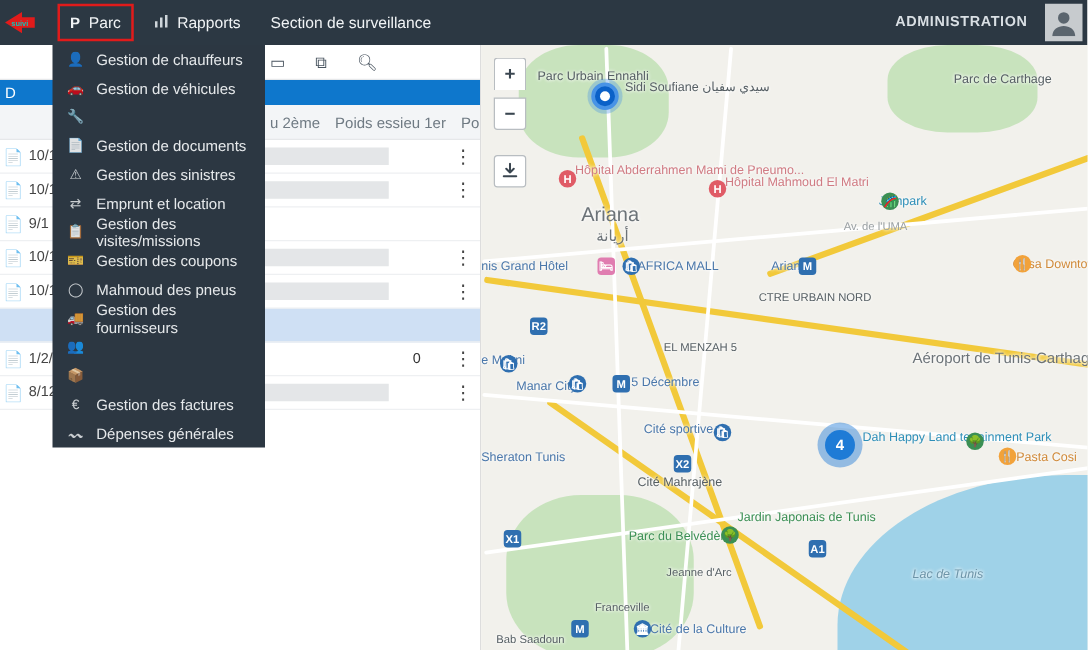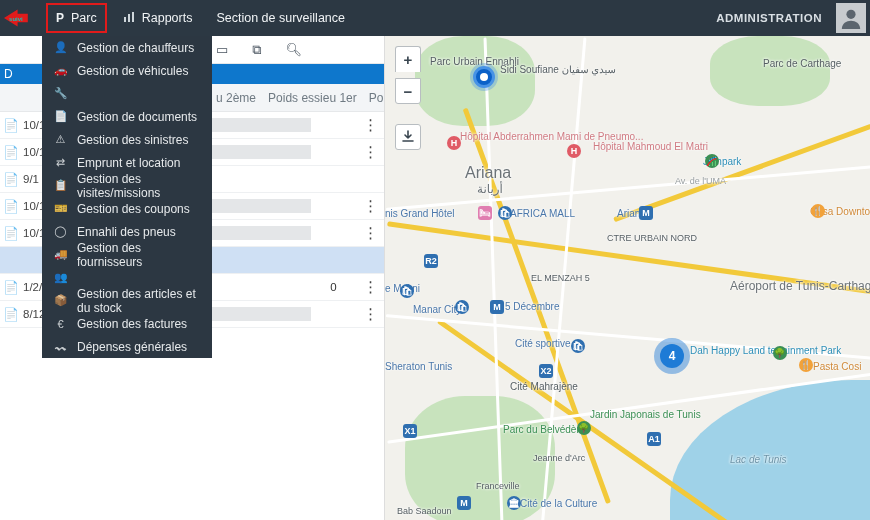--- a/index.html
+++ b/index.html
@@ -261,32 +261,31 @@
     <div class="drop-item">
       <span class="dicon">📋</span>
       <span>Gestion des visites/missions</span>
     </div>
     <div class="drop-item">
       <span class="dicon">🎫</span>
       <span>Gestion des coupons</span>
     </div>
     <div class="drop-item">
       <span class="dicon">◯</span>
-      <span>Ennahli des pneus</span>
+      <span>Mahmoud des pneus</span>
     </div>
     <div class="drop-item">
       <span class="dicon">🚚</span>
       <span>Gestion des fournisseurs</span>
     </div>
     <div class="drop-item">
       <span class="dicon">👥</span>
     </div>
     <div class="drop-item">
       <span class="dicon">📦</span>
-      <span>Gestion des articles et du stock</span>
     </div>
     <div class="drop-item">
       <span class="dicon">€</span>
       <span>Gestion des factures</span>
     </div>
     <div class="drop-item">
       <span class="dicon">〰</span>
       <span>Dépenses générales</span>
     </div>
   </div>
@@ -385,21 +384,21 @@
       <div class="road gray" style="left:0; top:300px; width:500px; transform:rotate(5deg);"></div>
       <div class="road gray" style="left:0; top:370px; width:500px; transform:rotate(-8deg);"></div>
       <div class="road gray" style="left:100px; top:0; width:500px; transform:rotate(88deg); transform-origin:left;"></div>
       <div class="road gray" style="left:200px; top:0; width:500px; transform:rotate(95deg); transform-origin:left;"></div>
 
       <div class="label" style="left:45px; top:20px;">Parc Urbain Ennahli</div>
       <div class="label big" style="left:80px; top:128px;">Ariana</div>
       <div class="label" style="left:92px; top:146px; font-size:12px; color:#6c7378;">أريانة</div>
       <div class="label" style="left:115px; top:13px; font-size:10px;margin-top:15px;">Sidi Soufiane سيدي سفيان</div>
       <div class="label" style="left:75px; top:95px; color:#d07b83;">Hôpital Abderrahmen Mami de Pneumo...</div>
-      <div class="label" style="left:195px; top:105px; color:#d07b83;margin-left:13px;">Hôpital Mahmoud El Matri</div>
+      <div class="label" style="left:195px; top:105px; color:#d07b83;">Hôpital Mahmoud El Matri</div>
       <div class="label" style="left:318px; top:120px; color:#2e8fb8;">Jumpark</div>
       <div class="label" style="left:290px; top:140px; color:#9aa0a3; font-size:9px;">Av. de l'UMA</div>
       <div class="label" style="left:125px; top:172px; color:#4a77aa;">AFRICA MALL</div>
       <div class="label" style="left:232px; top:172px; color:#4a77aa;">Ariana</div>
       <div class="label" style="left:0px; top:172px; color:#4a77aa;">nis Grand Hôtel</div>
       <div class="label" style="left:0px; top:247px; color:#4a77aa;">e Makni</div>
       <div class="label" style="left:28px; top:268px; color:#4a77aa;">Manar City</div>
       <div class="label" style="left:146px; top:237px; font-size:9px;">EL MENZAH 5</div>
       <div class="label" style="left:120px; top:265px; color:#4a77aa;">5 Décembre</div>
       <div class="label" style="left:222px; top:197px; font-size:9px;">CTRE URBAIN NORD</div>

